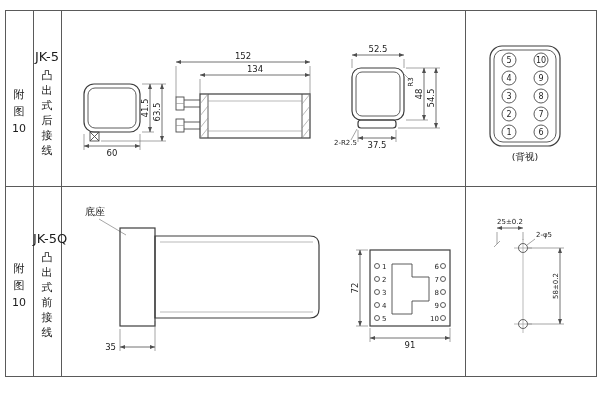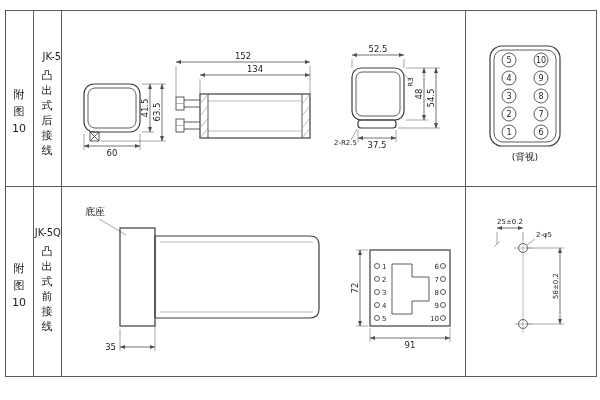--- a/index.html
+++ b/index.html
@@ -5,21 +5,21 @@
   * { box-sizing: border-box; }
   body { margin: 0; background: #e9e9e9; }
   .canvas {
     position: relative; width: 600px; height: 400px; background: #ffffff;
     font-family: "DejaVu Sans", "Liberation Sans", sans-serif; color: #222;
     overflow: hidden; margin: 0 auto;
   }
   .line { position: absolute; background: #5a5a5a; }
   .cell-label { position: absolute; text-align: center; color: #1c1c1c; }
   .fig { font-size: 11px; line-height: 17px; white-space: pre-line; }
-  .model { font-size: 10px; line-height: 13px; white-space: nowrap; text-align: right; }
+  .model { font-size: 13px; line-height: 13px; white-space: nowrap; }
   .mount { font-size: 11px; line-height: 15px; white-space: pre-line; margin-top: 5px; }
   svg { position: absolute; overflow: visible; }
   svg text { font-family: "DejaVu Sans", "Liberation Sans", sans-serif; fill: #1c1c1c; }
   .outline { fill: none; stroke: #3d3d3d; stroke-width: 1.2; }
   .thin    { fill: none; stroke: #4a4a4a; stroke-width: 0.9; }
   .xlight  { fill: none; stroke: #8a8a8a; stroke-width: 0.6; }
   .ext     { fill: none; stroke: #6a6a6a; stroke-width: 0.6; }
   .dim     { fill: none; stroke: #4f4f4f; stroke-width: 0.8; }
   .dimtext { font-size: 8.5px; }
   .small   { font-size: 7px; }
@@ -58,21 +58,21 @@
 出
 式
 后
 接
 线</div>
   </div>
 
   <div class="cell-label fig" style="left:5px;top:260px;width:28px">附
 图
 10</div>
-  <div class="cell-label" style="left:33px;top:226px;width:28px">
+  <div class="cell-label" style="left:33px;top:232px;width:28px">
     <div class="model">JK-5Q</div>
     <div class="mount">凸
 出
 式
 前
 接
 线</div>
   </div>
 
   <svg style="left:68px;top:72px" width="120" height="88" viewBox="0 0 120 88">

